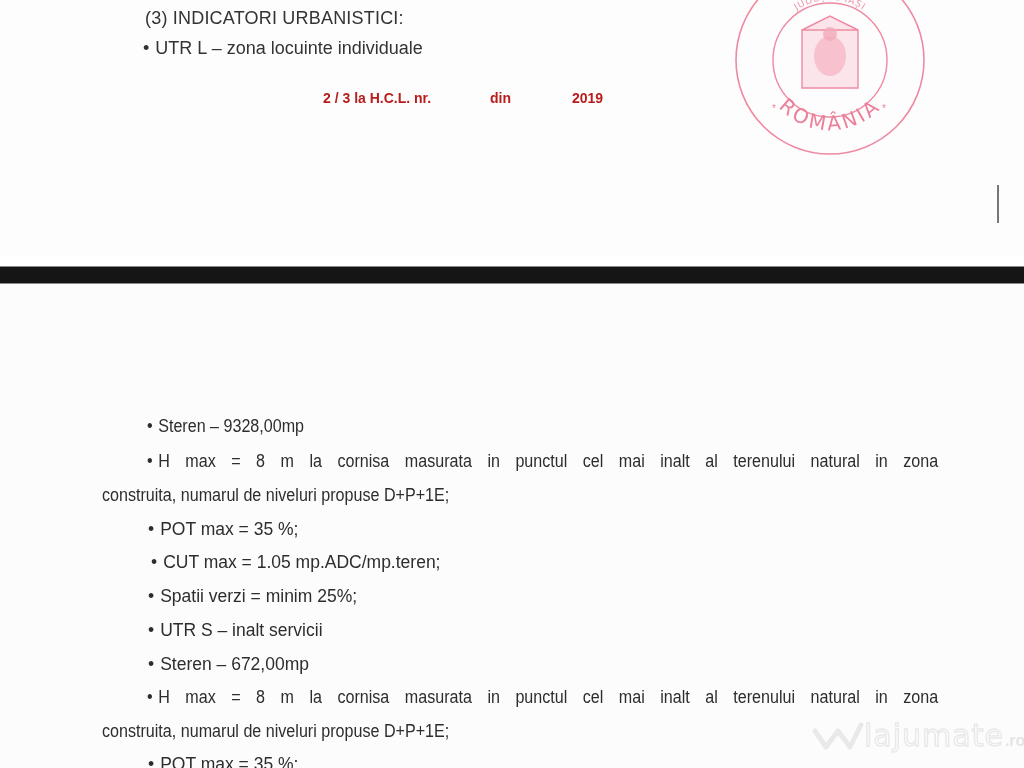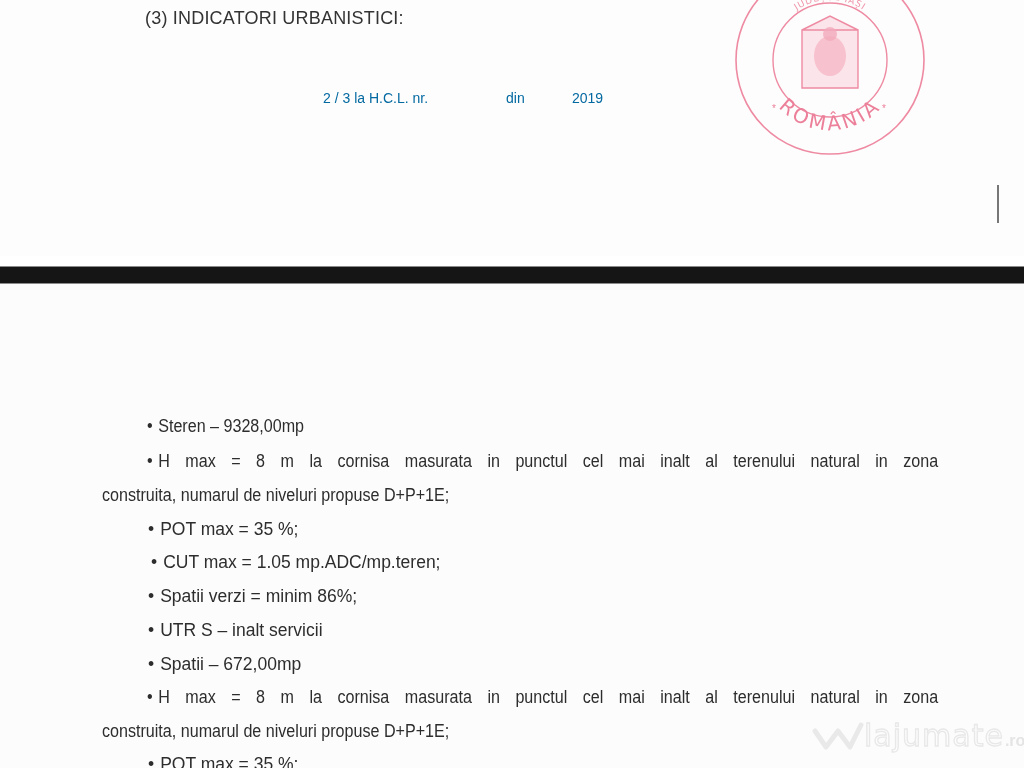--- a/index.html
+++ b/index.html
@@ -12,23 +12,23 @@
 
     .divider-bar {
       position: absolute; left: 0; top: 266px; width: 1024px; height: 18px;
       background: #151515;
       border-top: 1px solid #8a8a8a; border-bottom: 1px solid #8a8a8a;
     }
 
     .line { position: absolute; white-space: nowrap; }
     .section-heading { left: 145px; top: 8px; font-size: 18px; letter-spacing: 0.2px; color: #333; }
     .utr-l { left: 143px; top: 38px; font-size: 18px; color: #333; }
-    .footer-ref { top: 90px; font-size: 14px; font-weight: normal; color: #0369a1; }
+    .footer-ref { top: 90px; font-size: 14px; font-weight: bold; color: #b91c1c; }
     .ref-a { left: 323px; }
-    .ref-b { left: 506px; }
+    .ref-b { left: 490px; }
     .ref-c { left: 572px; }
 
     .margin-mark { position: absolute; left: 997px; top: 185px; width: 2px; height: 38px; background: #777; }
 
     .stamp { position: absolute; left: 730px; top: -40px; width: 200px; height: 200px; }
 
     .body-text { font-size: 17.5px; color: #2d2d2d; }
     .narrow { font-family: "Liberation Sans", sans-serif; transform: scaleX(0.92); transform-origin: left top; }
     .justified { width: 838px; text-align: justify; text-align-last: justify; }
 
@@ -36,20 +36,21 @@
 
     .watermark { position: absolute; left: 812px; top: 718px; display: flex; align-items: center; opacity: 0.9; }
     .wm-text { font-size: 30px; color: transparent; -webkit-text-stroke: 1.3px #e6e6e6; letter-spacing: 1px; font-family: "DejaVu Sans", sans-serif; }
     .wm-ro { font-size: 16px; color: #e2e2e2; font-weight: bold; margin-left: 1px; margin-top: 10px; }
   </style>
 </head>
 <body>
 
 <div class="page page-top">
   <div class="line section-heading">(3)  INDICATORI URBANISTICI:</div>
+  <div class="line utr-l bullet">UTR L – zona locuinte individuale</div>
 
   <div class="line footer-ref ref-a">2 / 3 la H.C.L. nr.</div>
   <div class="line footer-ref ref-b">din</div>
   <div class="line footer-ref ref-c">2019</div>
 
   <svg class="stamp" viewBox="0 0 200 200">
     <defs>
       <path id="outerArc" d="M 30 100 A 70 70 0 0 0 170 100"></path>
       <path id="innerArcTop" d="M 40 100 A 60 60 0 0 1 160 100"></path>
     </defs>
@@ -75,23 +76,23 @@
 
 <div class="page page-bottom"></div>
 
 <div class="line body-text narrow bullet" style="left:147px; top:416px;">Steren – 9328,00mp</div>
 
 <div class="line body-text narrow bullet justified" style="left:147px; top:451px; width:860px;">H max = 8 m la cornisa masurata in punctul cel mai inalt al terenului natural in zona</div>
 <div class="line body-text narrow" style="left:102px; top:485px;">construita, numarul de niveluri propuse D+P+1E;</div>
 
 <div class="line body-text bullet" style="left:148px; top:519px;">POT max = 35 %;</div>
 <div class="line body-text bullet" style="left:151px; top:552px;">CUT max = 1.05 mp.ADC/mp.teren;</div>
-<div class="line body-text bullet" style="left:148px; top:586px;">Spatii verzi = minim 86%;</div>
+<div class="line body-text bullet" style="left:148px; top:586px;">Spatii verzi = minim 25%;</div>
 <div class="line body-text bullet" style="left:148px; top:620px;">UTR S – inalt servicii</div>
-<div class="line body-text bullet" style="left:148px; top:654px;">Spatii – 672,00mp</div>
+<div class="line body-text bullet" style="left:148px; top:654px;">Steren – 672,00mp</div>
 
 <div class="line body-text narrow bullet justified" style="left:147px; top:687px; width:860px;">H max = 8 m la cornisa masurata in punctul cel mai inalt al terenului natural in zona</div>
 <div class="line body-text narrow" style="left:102px; top:721px;">construita, numarul de niveluri propuse D+P+1E;</div>
 
 <div class="line body-text bullet" style="left:148px; top:754px;">POT max = 35 %;</div>
 
 <div class="watermark">
   <svg width="52" height="34" viewBox="0 0 52 34">
     <path d="M3 12 L14 28 L26 12 L38 28 L49 6" fill="none" stroke="#e8e8e8" stroke-width="5" stroke-linecap="round" stroke-linejoin="round"></path>
   </svg>

